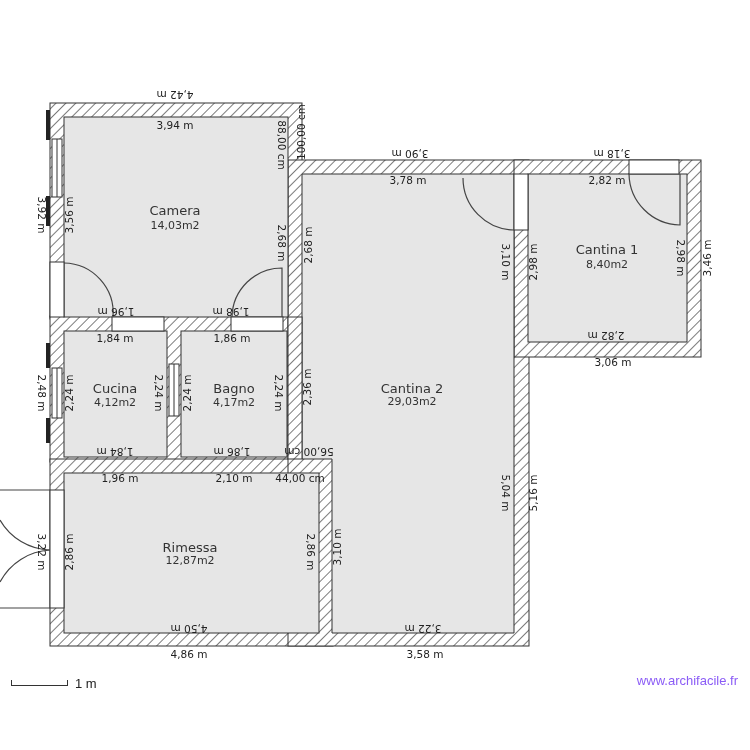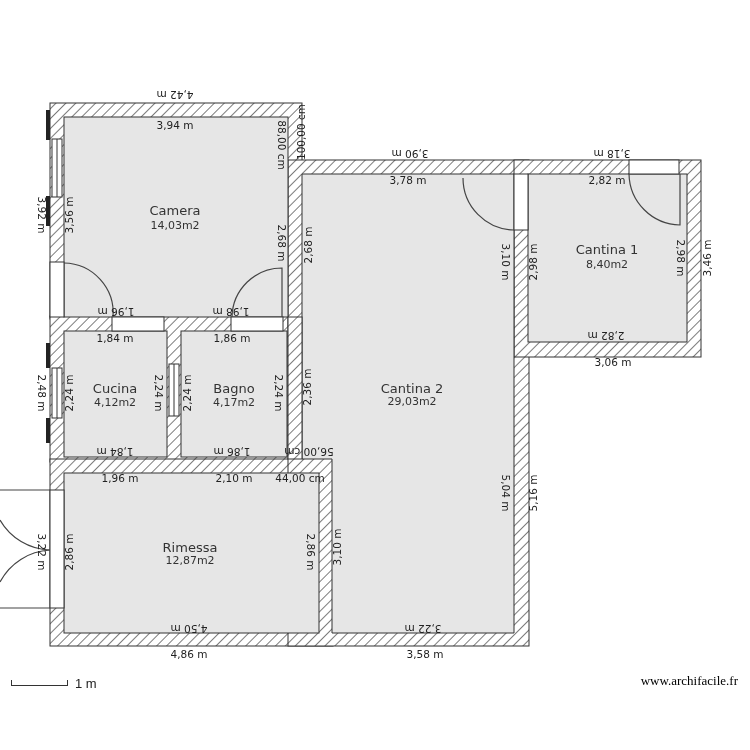--- a/index.html
+++ b/index.html
@@ -6,22 +6,22 @@
     body { width: 750px; height: 750px; position: relative; overflow: hidden;
            font-family: "DejaVu Sans", sans-serif; }
     #plan { position: absolute; left: 0; top: 0; width: 750px; height: 750px; }
     .dim { font-family: "DejaVu Sans", sans-serif; font-size: 10.5px; fill: #222; }
     .room-name { font-family: "DejaVu Sans", sans-serif; font-size: 13px; fill: #333; }
     .room-area { font-family: "DejaVu Sans", sans-serif; font-size: 11px; fill: #333; }
     .scale-label { position: absolute; left: 75px; top: 676px; font-family: "Liberation Sans", sans-serif;
                    font-size: 13px; color: #222; }
     .scale-bar { position: absolute; left: 11px; top: 680px; width: 55px; height: 5px;
                  border-left: 1px solid #333; border-right: 1px solid #333; border-bottom: 1px solid #333; }
-    .watermark { position: absolute; right: 12px; top: 673px; font-family: Liberation Serif, serif;
-                 font-size: 13px; color: #000000; }
+    .watermark { position: absolute; right: 12px; top: 673px; font-family: Liberation Sans, sans-serif;
+                 font-size: 13px; color: #8b5cf6; }
   </style>
 </head>
 <body>
 
 <svg id="plan" viewBox="0 0 750 750" xmlns="http://www.w3.org/2000/svg">
   <defs>
     <pattern id="hatch" patternUnits="userSpaceOnUse" width="7" height="7" patternTransform="rotate(45)">
       <rect width="7" height="7" fill="#ffffff"></rect>
       <line x1="0" y1="0" x2="0" y2="7" stroke="#444" stroke-width="1.4"></line>
     </pattern>

